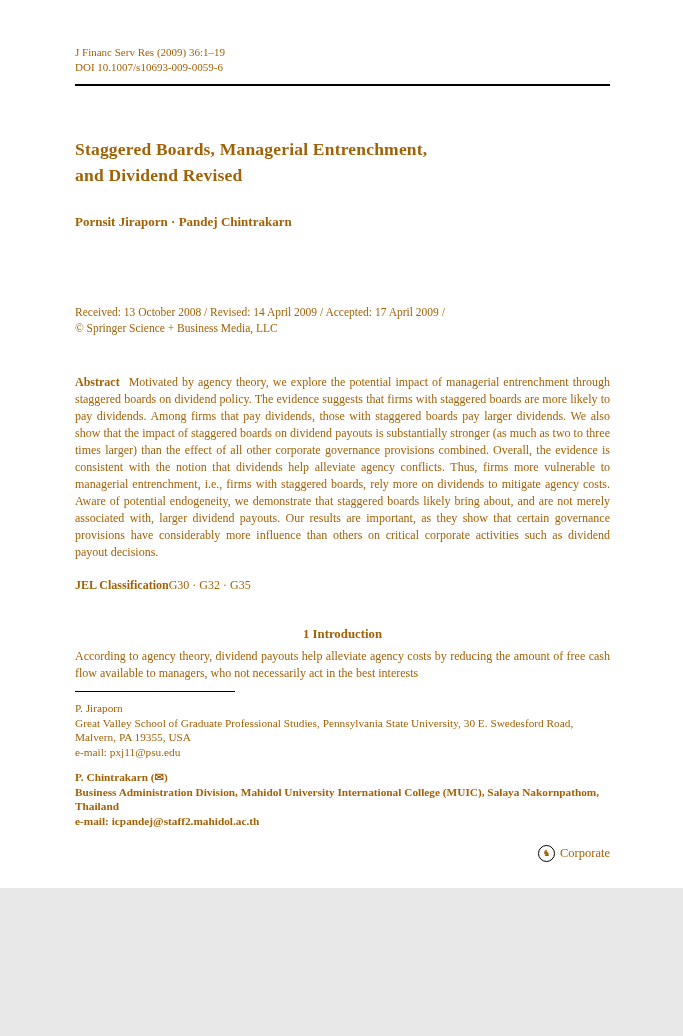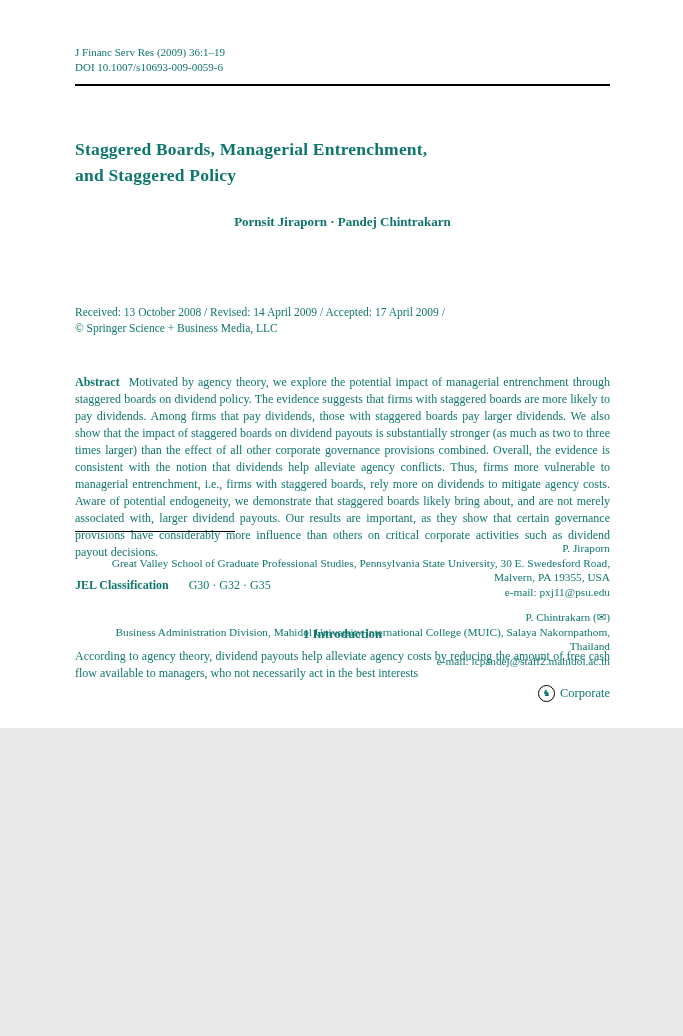--- a/index.html
+++ b/index.html
@@ -1,44 +1,44 @@
 <!DOCTYPE html>
 <html><head>
 <meta charset="utf-8">
 <style>
   html,body{margin:0;padding:0;background:#e8e8e8;}
   .page{
     position:relative;
-    width:683px;height:728px;
+    width:683px;height:888px;
     margin:0 auto;
     background:#ffffff;
     box-sizing:border-box;
     padding:45px 73px 0 75px;
     font-family:"Liberation Serif","DejaVu Serif",serif;
-    color:#0f766e;
+    color:#a16207;
     overflow:hidden;
   }
   .hdr{font-size:11px;line-height:15px;}
   .hdr-rule{height:2px;background:#000;margin-top:9px;width:100%;}
   .title{margin-top:50px;font-size:17.5px;line-height:26px;font-weight:bold;letter-spacing:.2px;}
-  .authors{margin-top:26px;font-size:13px;font-weight:bold;text-align:center;}
+  .authors{margin-top:26px;font-size:13px;font-weight:bold;}
   .dates{margin-top:74px;font-size:11.5px;line-height:16px;}
   .para{font-size:12px;line-height:17px;}
   .justify{text-align:justify;}
   .abstract{margin-top:38px;}
   .abstract b{margin-right:9px;}
   .keywords{margin-top:22px;}
   .keywords b{margin-right:8px;}
   .jel{margin-top:16px;}
-  .jel b{margin-right:20px;}
+  .jel b{margin-right:0;}
   .section-heading{margin-top:33px;font-size:12.8px;font-weight:bold;text-align:center;}
   .intro{margin-top:6px;}
   .footnote{
     position:absolute;left:75px;right:73px;bottom:60px;
-    font-size:11.3px;line-height:14.5px;text-align:right;
+    font-size:11.3px;line-height:14.5px;
   }
   .footnote-rule{width:160px;height:1px;background:#000;margin-bottom:9px;}
   .fn-block{margin-bottom:11px;}
   .springer{
     position:absolute;right:73px;bottom:26px;
     display:flex;align-items:center;gap:5px;
     font-size:12.5px;
   }
   .springer-icon{
     display:inline-flex;align-items:center;justify-content:center;
@@ -52,21 +52,21 @@
 <div class="page">
 
   <div class="hdr">
     <div>J Financ Serv Res (2009) 36:1–19</div>
     <div>DOI 10.1007/s10693-009-0059-6</div>
   </div>
   <div class="hdr-rule"></div>
 
   <h1 class="title" style="margin-bottom:0;">
     <span>Staggered Boards, Managerial Entrenchment,</span><br>
-    <span>and Staggered Policy</span>
+    <span>and Dividend Revised</span>
   </h1>
 
   <div class="authors">Pornsit Jiraporn · Pandej Chintrakarn</div>
 
   <div class="dates">
     <div>Received: 13 October 2008 / Revised: 14 April 2009 / Accepted: 17 April 2009 /</div>
     <div>© Springer Science + Business Media, LLC</div>
   </div>
 
   <p class="para justify abstract">
@@ -81,21 +81,21 @@
   <div class="section-heading">1 Introduction</div>
   <p class="para justify intro" style="margin-bottom:0;">According to agency theory, dividend payouts help alleviate agency costs by reducing the amount of free cash flow available to managers, who not necessarily act in the best interests</p>
 
   <div class="footnote">
     <div class="footnote-rule"></div>
     <div class="fn-block">
       <div>P. Jiraporn</div>
       <div>Great Valley School of Graduate Professional Studies, Pennsylvania State University, 30 E. Swedesford Road, Malvern, PA 19355, USA</div>
       <div>e-mail: pxj11@psu.edu</div>
     </div>
-    <div class="fn-block" style="margin-bottom:0;">
+    <div class="fn-block" style="margin-bottom:0;font-weight:bold;">
       <div>P. Chintrakarn (✉)</div>
       <div>Business Administration Division, Mahidol University International College (MUIC), Salaya Nakornpathom, Thailand</div>
       <div>e-mail: icpandej@staff2.mahidol.ac.th</div>
     </div>
   </div>
 
   <div class="springer">
     <span class="springer-icon">♞</span>
     <span>Corporate</span>
   </div>

